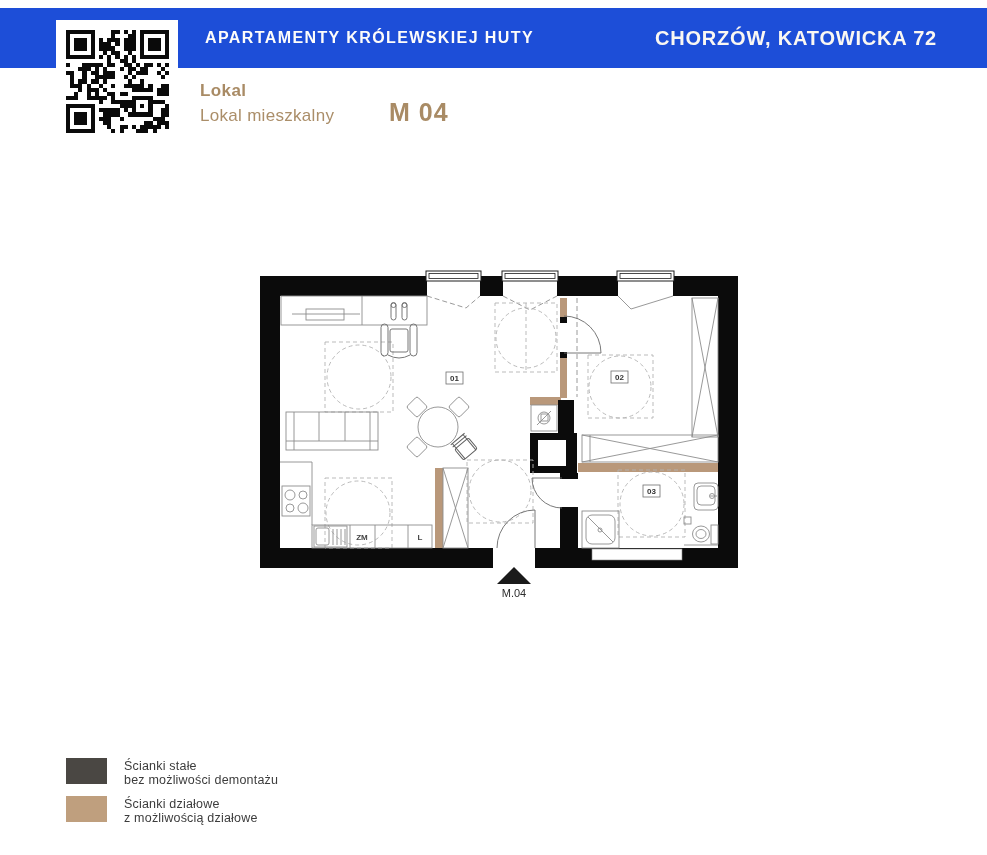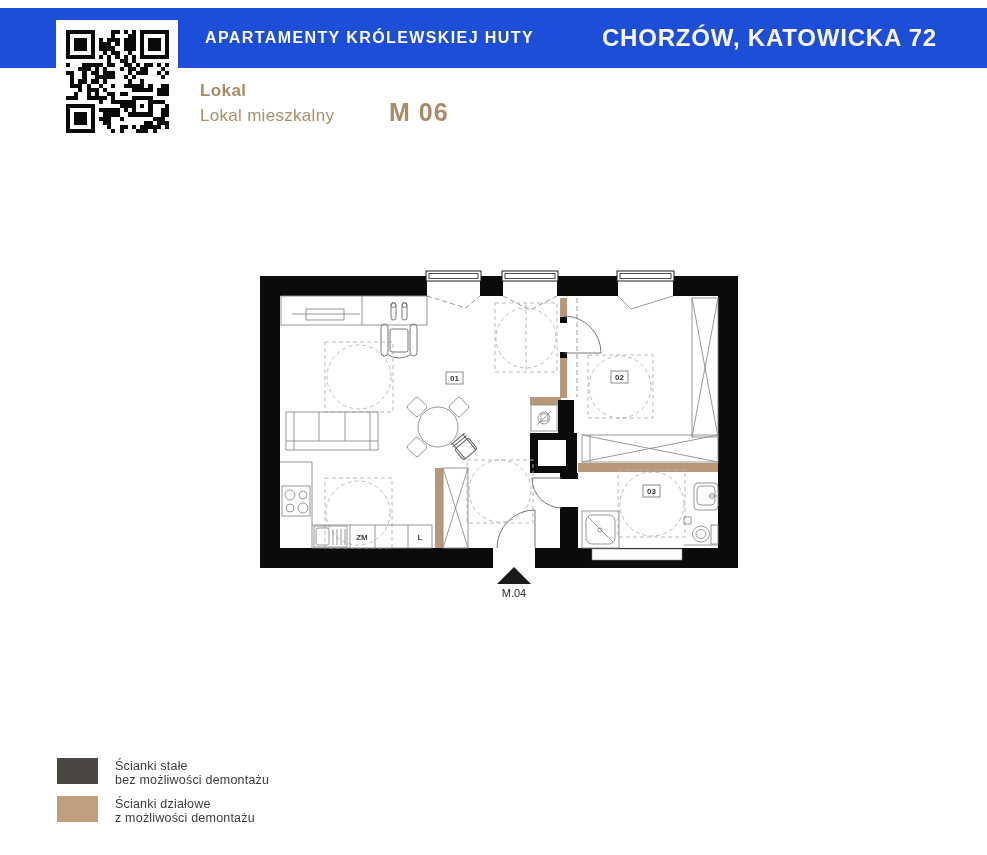--- a/index.html
+++ b/index.html
@@ -14,21 +14,21 @@
     background:#1d4ed8;
   }
   .header-title {
     position:absolute; left:205px; top:0; height:60px;
     display:flex; align-items:center;
     color:#fdfcfa; font-size:16px; font-weight:bold; letter-spacing:1.4px;
   }
   .header-location {
     position:absolute; right:50px; top:0; height:60px;
     display:flex; align-items:center;
-    color:#faf7f2; font-size:24px; font-weight:600; letter-spacing:0.8px;
+    color:#faf7f2; font-size:20px; font-weight:600; letter-spacing:0.8px;
   }
   .qr-panel {
     position:absolute; left:56px; top:20px; width:122px; height:122px;
     background:#ffffff; display:flex; align-items:center; justify-content:center;
   }
   
   .floor-label {
     position:absolute; left:200px; top:81px;
     color:#a98b65; font-size:17px; font-weight:bold; letter-spacing:0.4px;
   }
@@ -51,21 +51,21 @@
   .dashline { fill:none; stroke:#9a9a9a; stroke-width:1; stroke-dasharray:5 3; }
   .door { fill:none; stroke:#6a6a6a; stroke-width:0.9; }
   .winframe { fill:#ffffff; stroke:#1e1e1e; stroke-width:1; }
   .winline { fill:none; stroke:#1e1e1e; stroke-width:0.8; }
   .roombox { fill:#ffffff; stroke:#6f6f6f; stroke-width:0.8; }
   .roomtxt { font-family:"Liberation Sans", sans-serif; font-size:8px; fill:#333; font-weight:bold; }
   .appltxt { font-family:"Liberation Sans", sans-serif; font-size:8px; fill:#444; font-weight:bold; }
   .entrytxt { font-family:"Liberation Sans", sans-serif; font-size:11px; fill:#2e2e2e; }
   
   .legend { position:absolute; left:57px; top:758px; }
-  .legend-row { display:flex; align-items:flex-start; margin-bottom:9px; }
+  .legend-row { display:flex; align-items:flex-start; margin-bottom:9px;margin-left:9px; }
   .swatch { width:41px; height:26px; margin-right:17px; flex:0 0 auto; }
   .swatch-fixed { background:#4a4743; }
   .swatch-partition { background:#bf9f7e; }
   .legend-text { font-size:12.5px; line-height:14px; color:#3c3c3c; letter-spacing:0.2px; padding-top:1px; }
 </style>
 </head>
 <body>
 
 <div class="header-bar">
   <div class="header-title">APARTAMENTY KRÓLEWSKIEJ HUTY</div>
@@ -391,21 +391,21 @@
       <rect x="53.56" y="98.88" width="4.12" height="4.12" fill="#0a0a0a"></rect>
       <rect x="70.04" y="98.88" width="4.12" height="4.12" fill="#0a0a0a"></rect>
       <rect x="74.16" y="98.88" width="4.12" height="4.12" fill="#0a0a0a"></rect>
       <rect x="78.28" y="98.88" width="4.12" height="4.12" fill="#0a0a0a"></rect>
       <rect x="86.52" y="98.88" width="4.12" height="4.12" fill="#0a0a0a"></rect>
     </svg>
 </div>
 
 <div class="floor-label">Lokal</div>
 <div class="unit-type-label">Lokal mieszkalny</div>
-<div class="unit-number">M 06</div>
+<div class="unit-number">M 04</div>
 
 <div class="plan-wrap">
 <svg width="500" height="345" viewBox="250 262 500 345">
 
   <g>
     <rect class="tan" x="560" y="298" width="7" height="19"></rect>
     <rect class="tan" x="560" y="358" width="7" height="40"></rect>
     <rect class="tan" x="530" y="397" width="31" height="8"></rect>
     <rect class="tan" x="435" y="468" width="8" height="80"></rect>
     <rect class="tan" x="578" y="463" width="140" height="9"></rect>
@@ -624,16 +624,16 @@
     <div class="swatch swatch-fixed"></div>
     <div class="legend-text">
       <div>Ścianki stałe</div>
       <div>bez możliwości demontażu</div>
     </div>
   </div>
   <div class="legend-row">
     <div class="swatch swatch-partition"></div>
     <div class="legend-text">
       <div>Ścianki działowe</div>
-      <div>z możliwości demontażu</div>
+      <div>z możliwością działowe</div>
     </div>
   </div>
 </div>
 
 </body></html>

